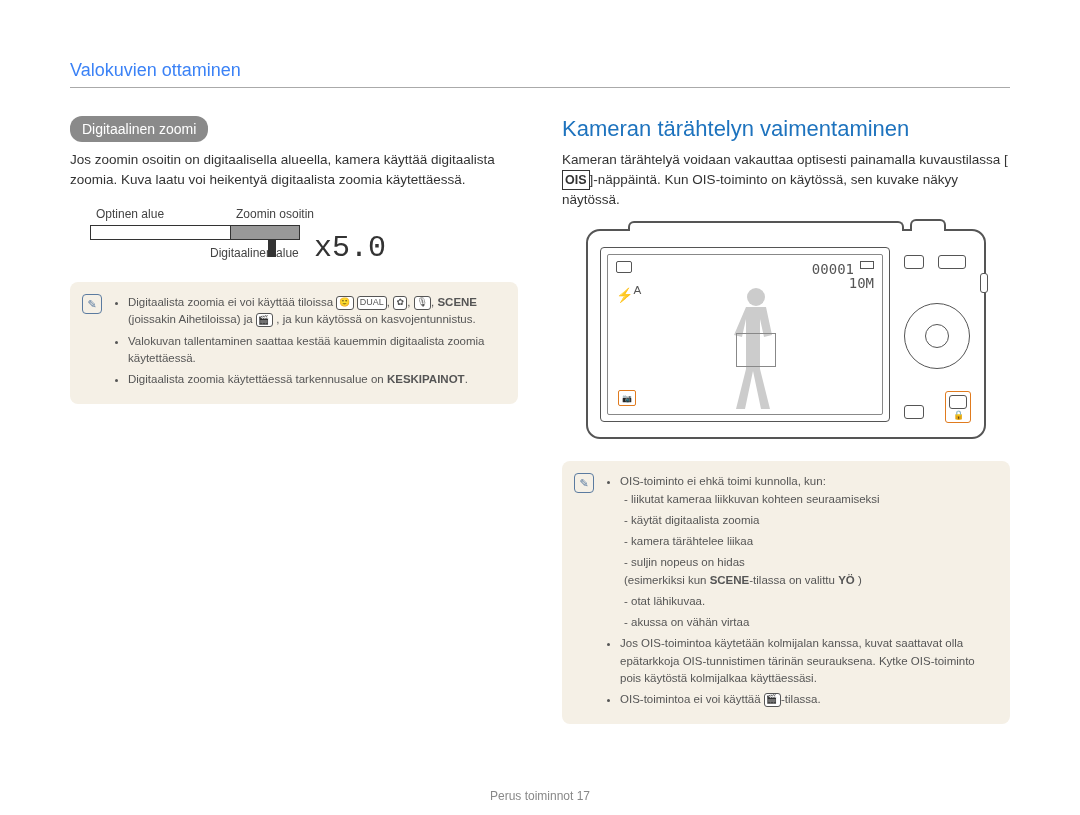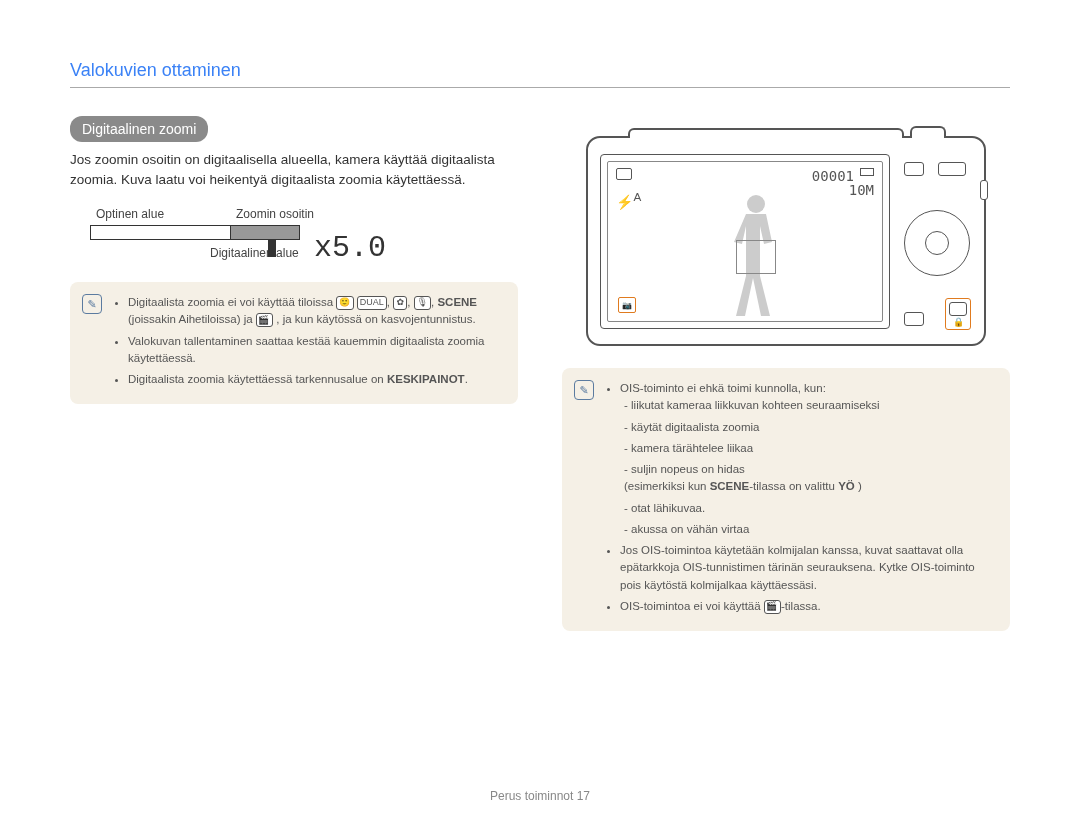--- a/index.html
+++ b/index.html
@@ -270,20 +270,24 @@
         </li>
         <li>Valokuvan tallentaminen saattaa kestää kauemmin digitaalista zoomia käytettäessä.</li>
         <li>
           <span>Digitaalista zoomia käytettäessä tarkennusalue on </span><b>KESKIPAINOT</b><span>.</span>
         </li>
       </ul>
     </div>
   </div>
 
   <div class="col">
+    <h2 class="section-heading">Kameran tärähtelyn vaimentaminen</h2>
+    <p class="bodytext">
+      <span>Kameran tärähtelyä voidaan vakauttaa optisesti painamalla kuvaustilassa [</span><span class="bold-box">OIS</span><span>]-näppäintä. Kun OIS-toiminto on käytössä, sen kuvake näkyy näytössä.</span>
+    </p>
 
     <div class="cam-wrap">
       <div class="cam">
         <div class="cam-top"></div>
         <div class="cam-shutter"></div>
         <div class="strap"></div>
         <div class="screen">
           <div class="screen-inner">
             <div class="sc sc-cam"></div>
             <div class="sc sc-flash">⚡<sup>A</sup></div>

